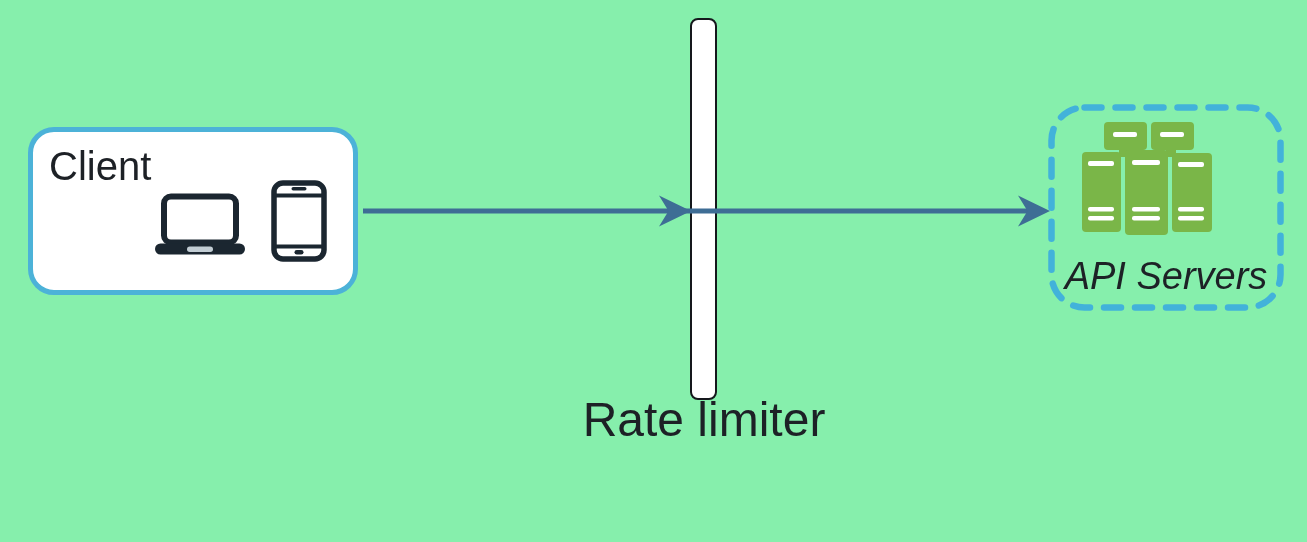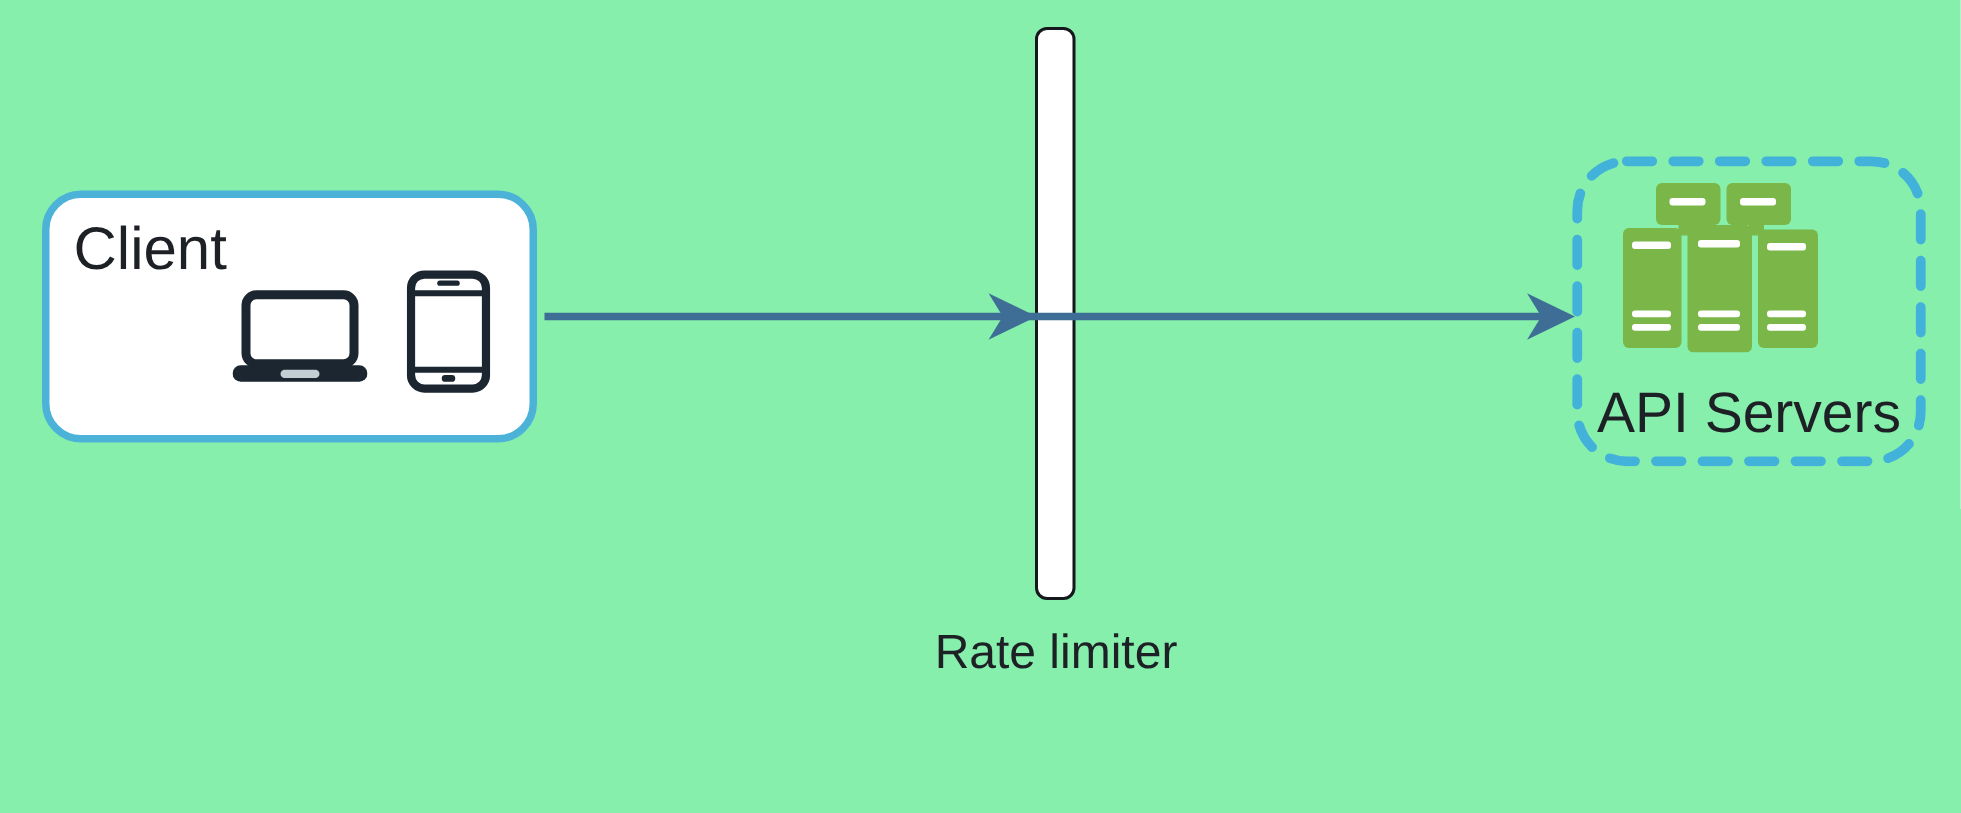--- a/index.html
+++ b/index.html
@@ -62,36 +62,37 @@
     height: 382px;
     box-sizing: border-box;
     border: 2.5px solid #15181c;
     border-radius: 8px;
     background: #ffffff;
     z-index: 1;
   }
   .rate-limiter-label {
     position: absolute;
     left: 704px;
-    top: 416px;
+    top: 392px;
     transform: translateX(-50%);
-    font-size: 32px;
+    font-size: 48px;
     white-space: nowrap;
     z-index: 3;
   }
   
   .arrows-layer { z-index: 2; pointer-events: none; }
   
   .api-box {
     position: absolute;
     left: 1048px;
     top: 104px;
     width: 236px;
     height: 207px;
     z-index: 2;
+    font-style: italic;
   }
   .api-border { position: absolute; left: 0; top: 0; }
   .server-cluster-icon {
     position: absolute;
     left: 34px;
     top: 18px;
   }
   .api-label {
     position: absolute;
     left: 0;

